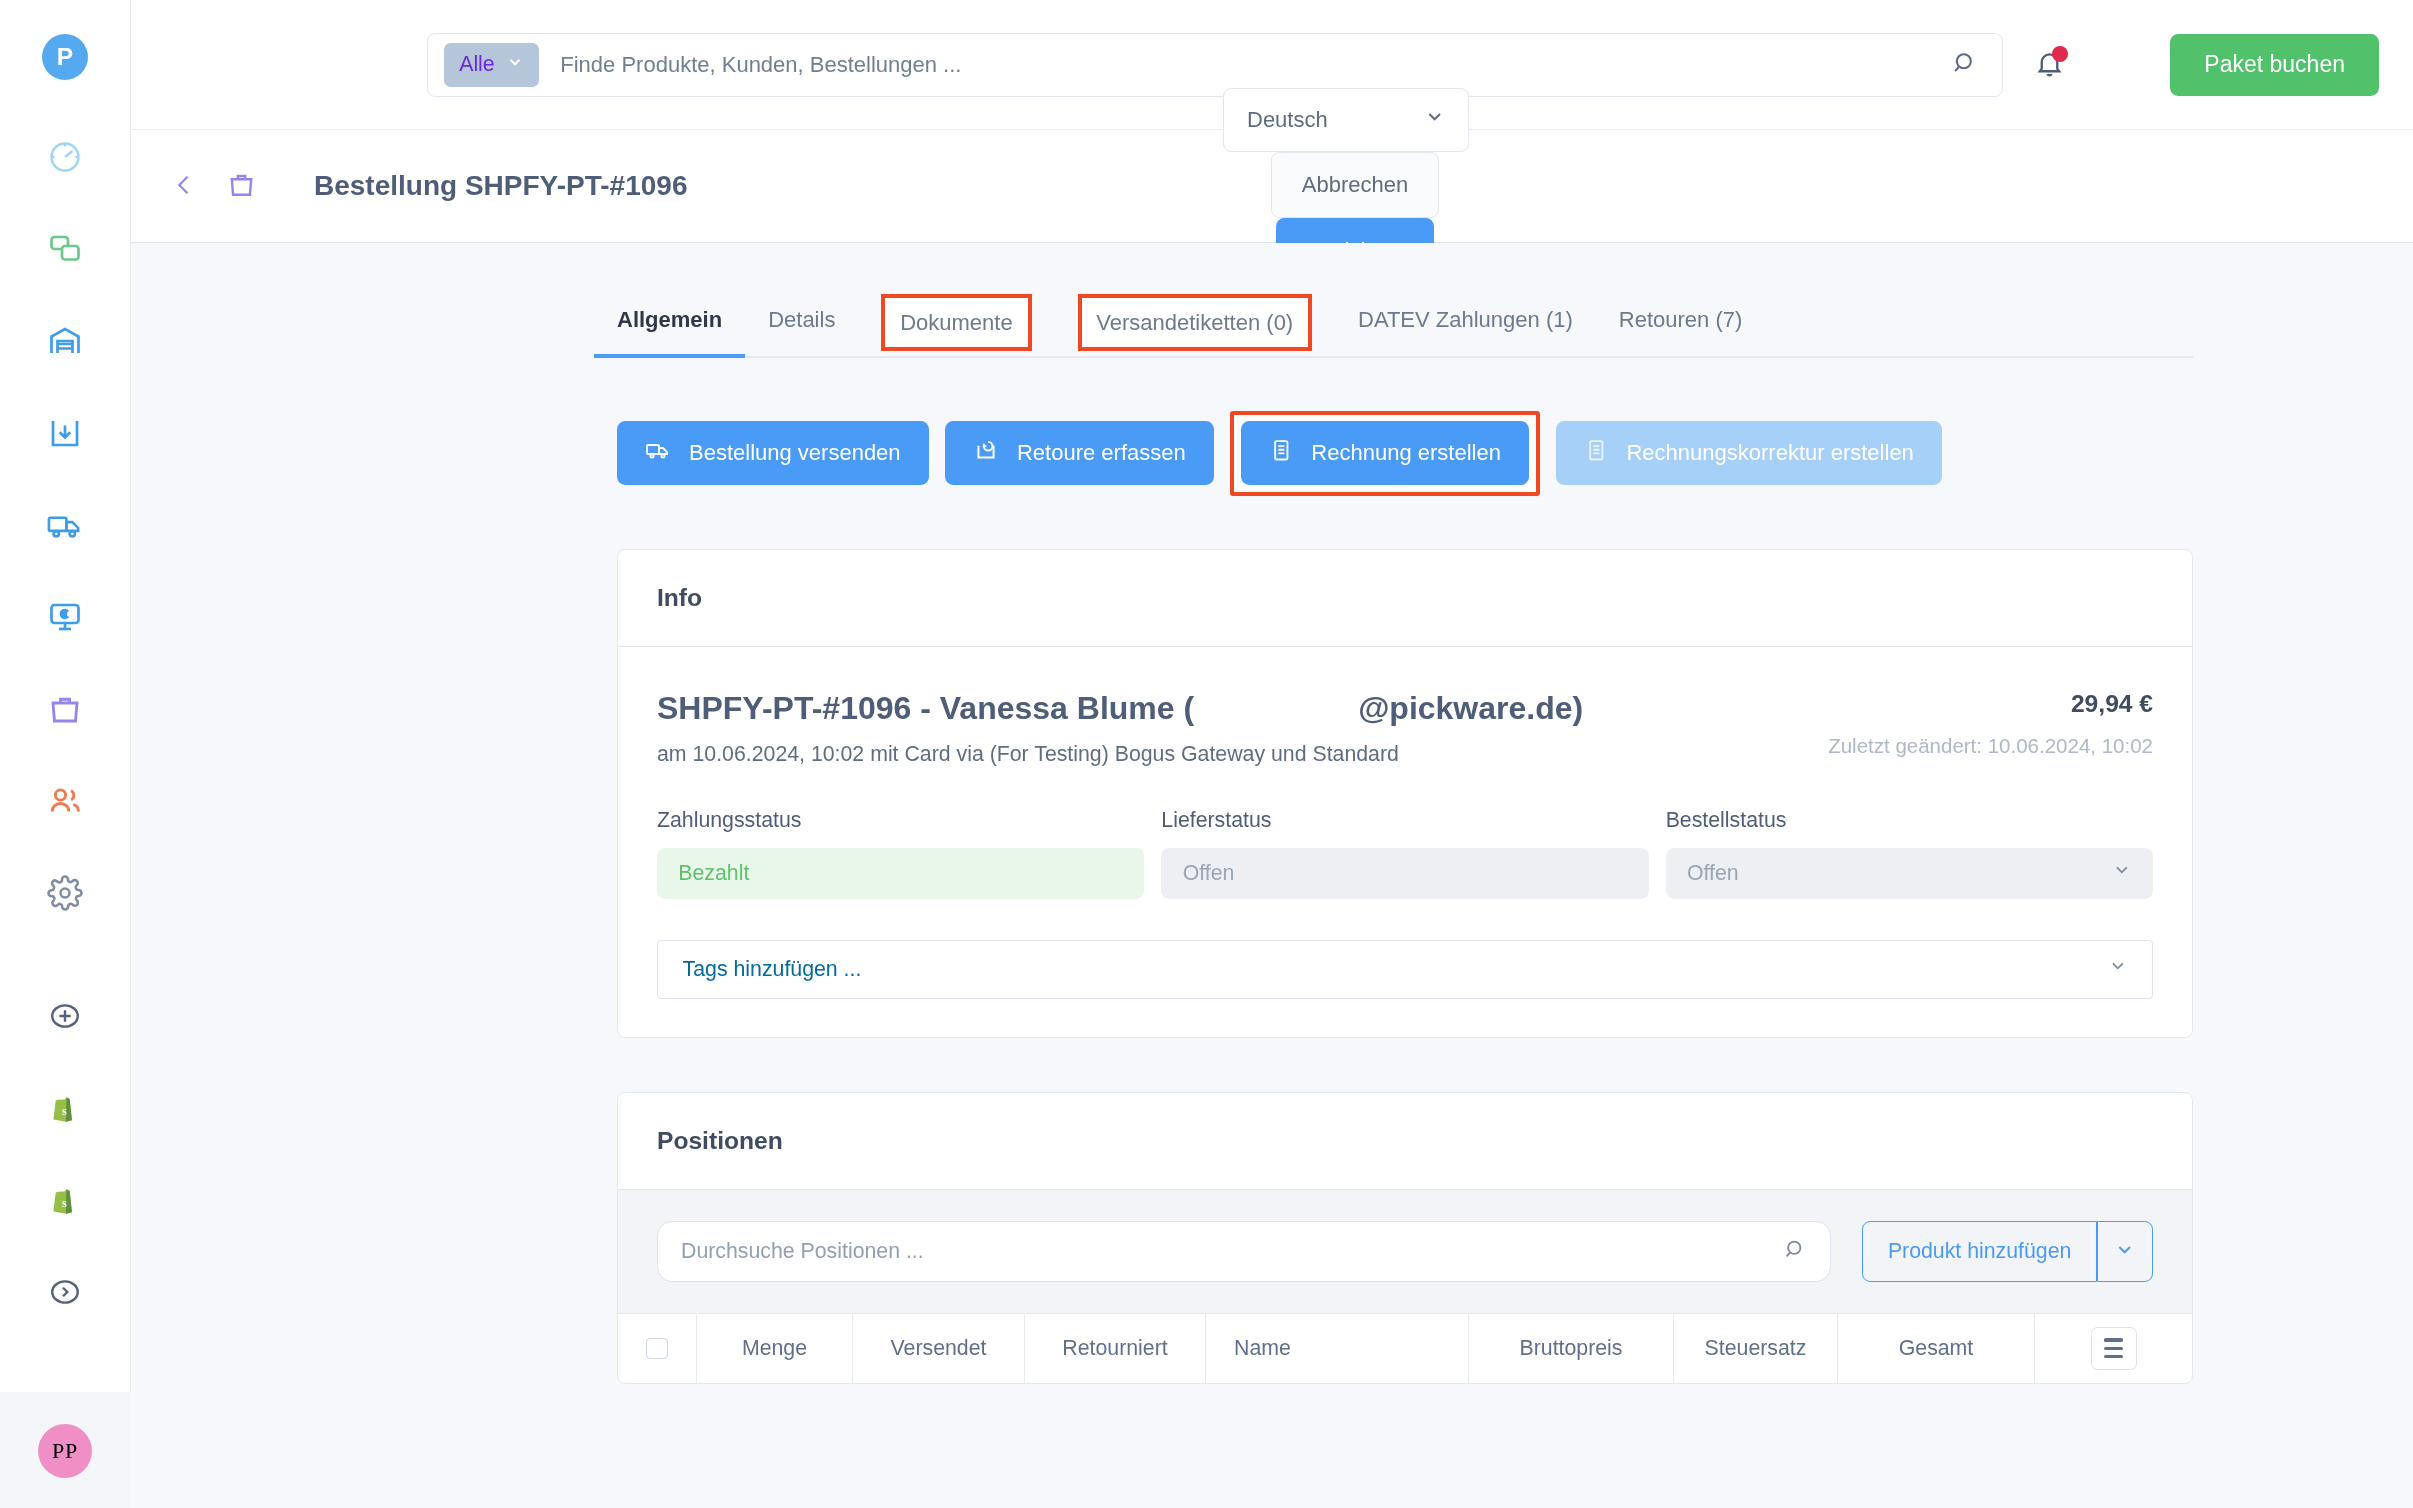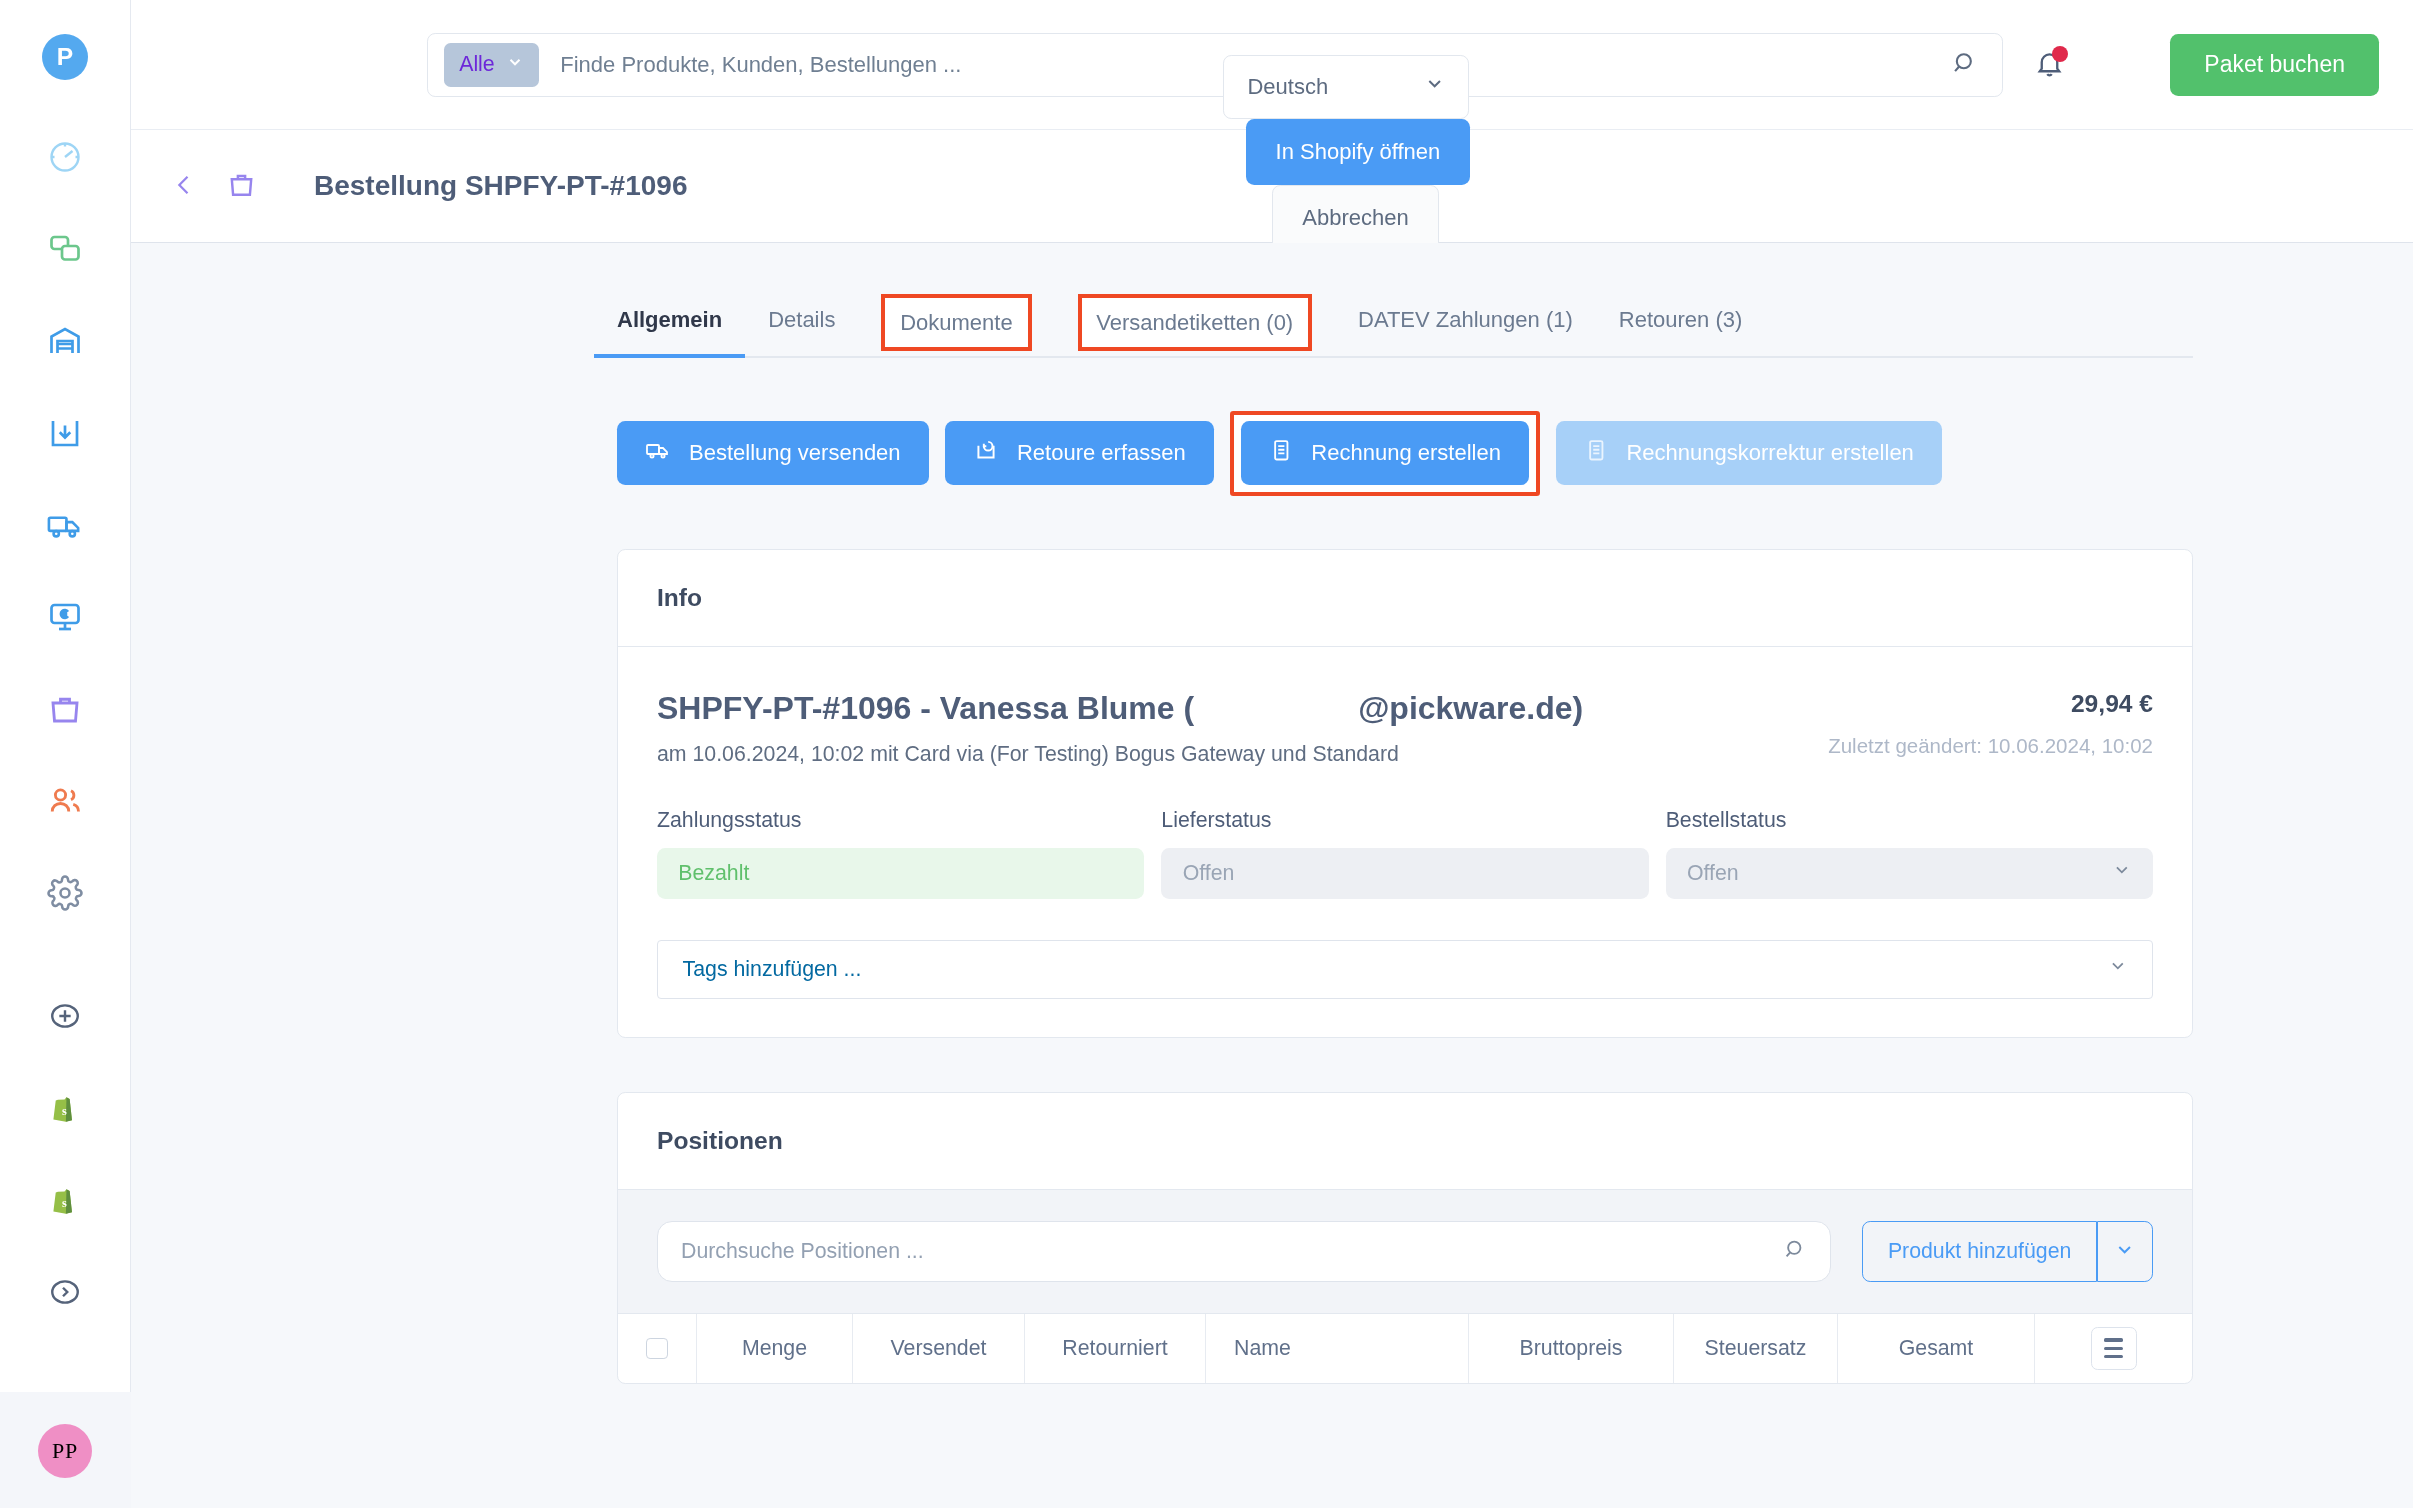--- a/index.html
+++ b/index.html
@@ -437,35 +437,34 @@
 
       <div class="hdr-actions">
         <div class="lang-select">
           <span>Deutsch</span>
           <span>
             <svg width="21.3" height="21.3" viewBox="0 0 24 24" fill="none" stroke="#5d6b80" stroke-width="2.2">
                 <path d="M6 9l6 6 6-6"></path>
               </svg>
           </span>
         </div>
-        <button class="btn btn-primary" style="margin-left:23px">In Shopify öffnen</button>
         <button class="btn btn-ghost" style="margin-left:18px">Abbrechen</button>
         <button class="btn btn-primary" style="margin-left:18px">Speichern</button>
       </div>
     </div>
 
     <div class="content">
 
       <nav class="tabs">
         <div class="tab active">Allgemein</div>
         <div class="tab">Details</div>
         <div class="tab hl">Dokumente</div>
         <div class="tab hl">Versandetiketten (0)</div>
         <div class="tab">DATEV Zahlungen (1)</div>
-        <div class="tab">Retouren (3)</div>
+        <div class="tab">Retouren (7)</div>
       </nav>
 
       <div class="actions">
         <button class="abtn">
           <span>
             <svg width="26" height="26" viewBox="0 0 26 24" fill="none" stroke="#fff" stroke-width="1.8">
               <rect x="2" y="7" width="12" height="9" rx="1"></rect>
                 <path d="M14 10h4l4 4v2h-8z"></path>
               <circle cx="7" cy="18" r="1.6"></circle>
                 <circle cx="18" cy="18" r="1.6"></circle>

